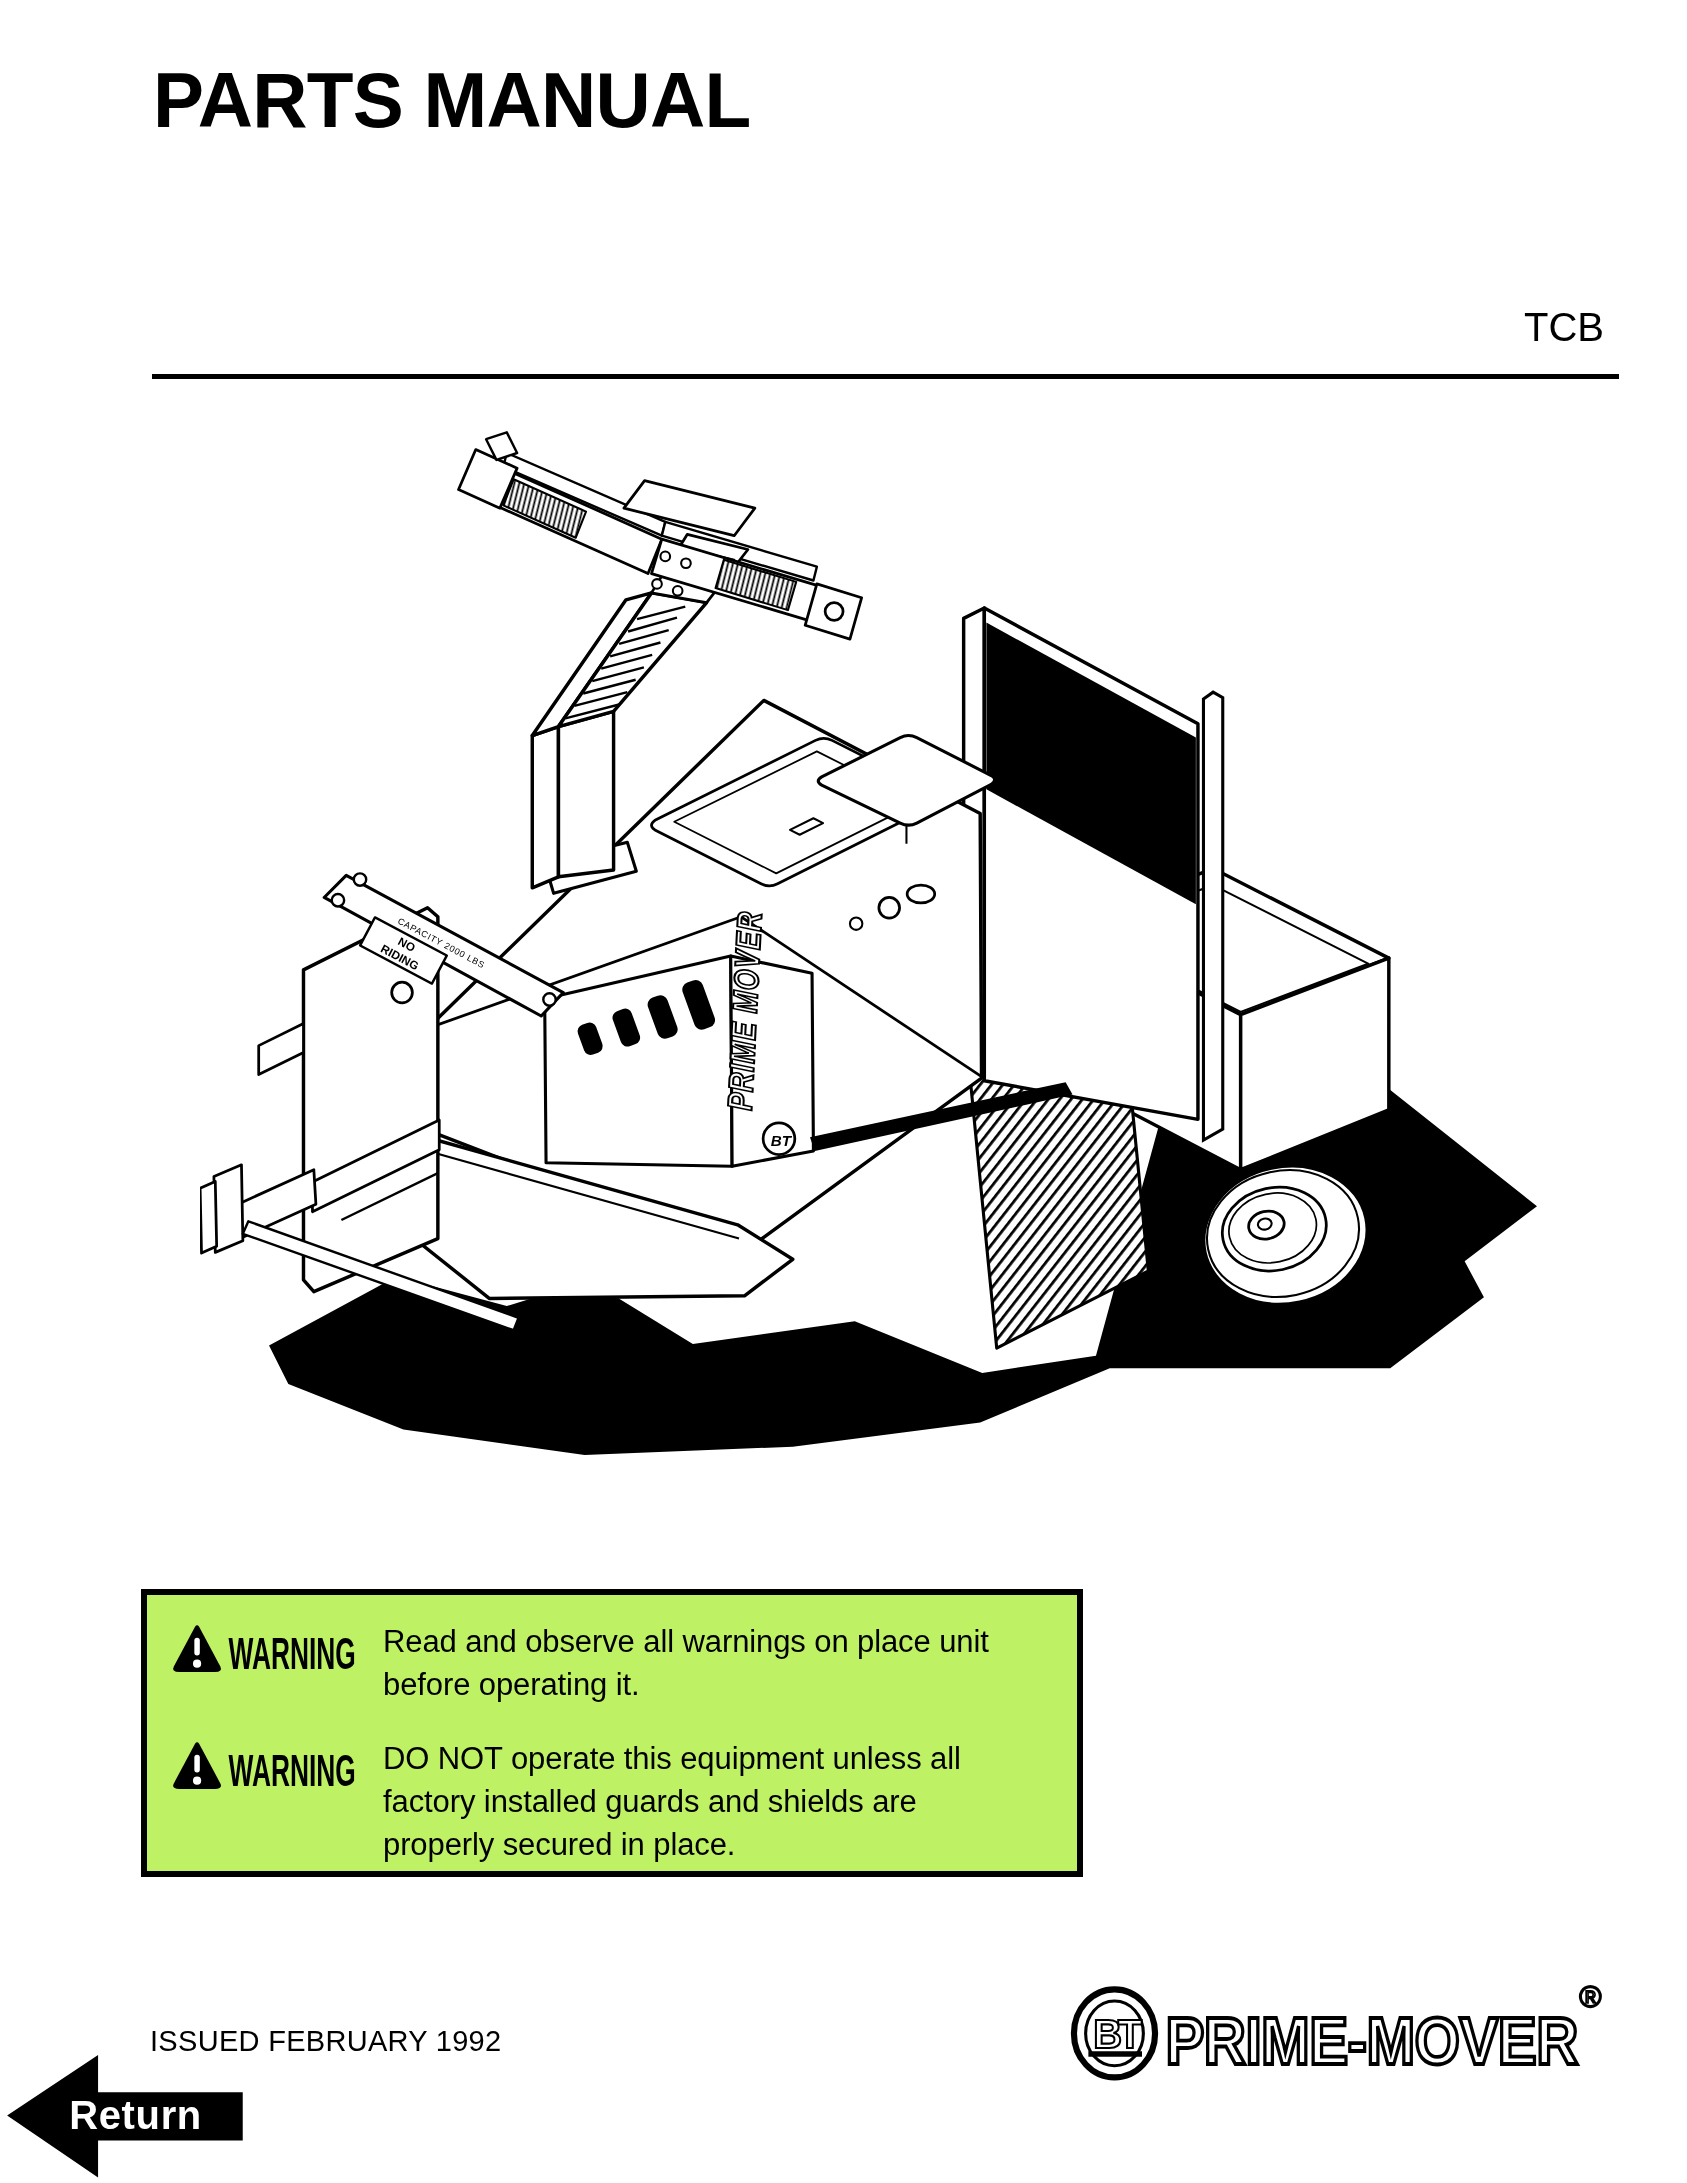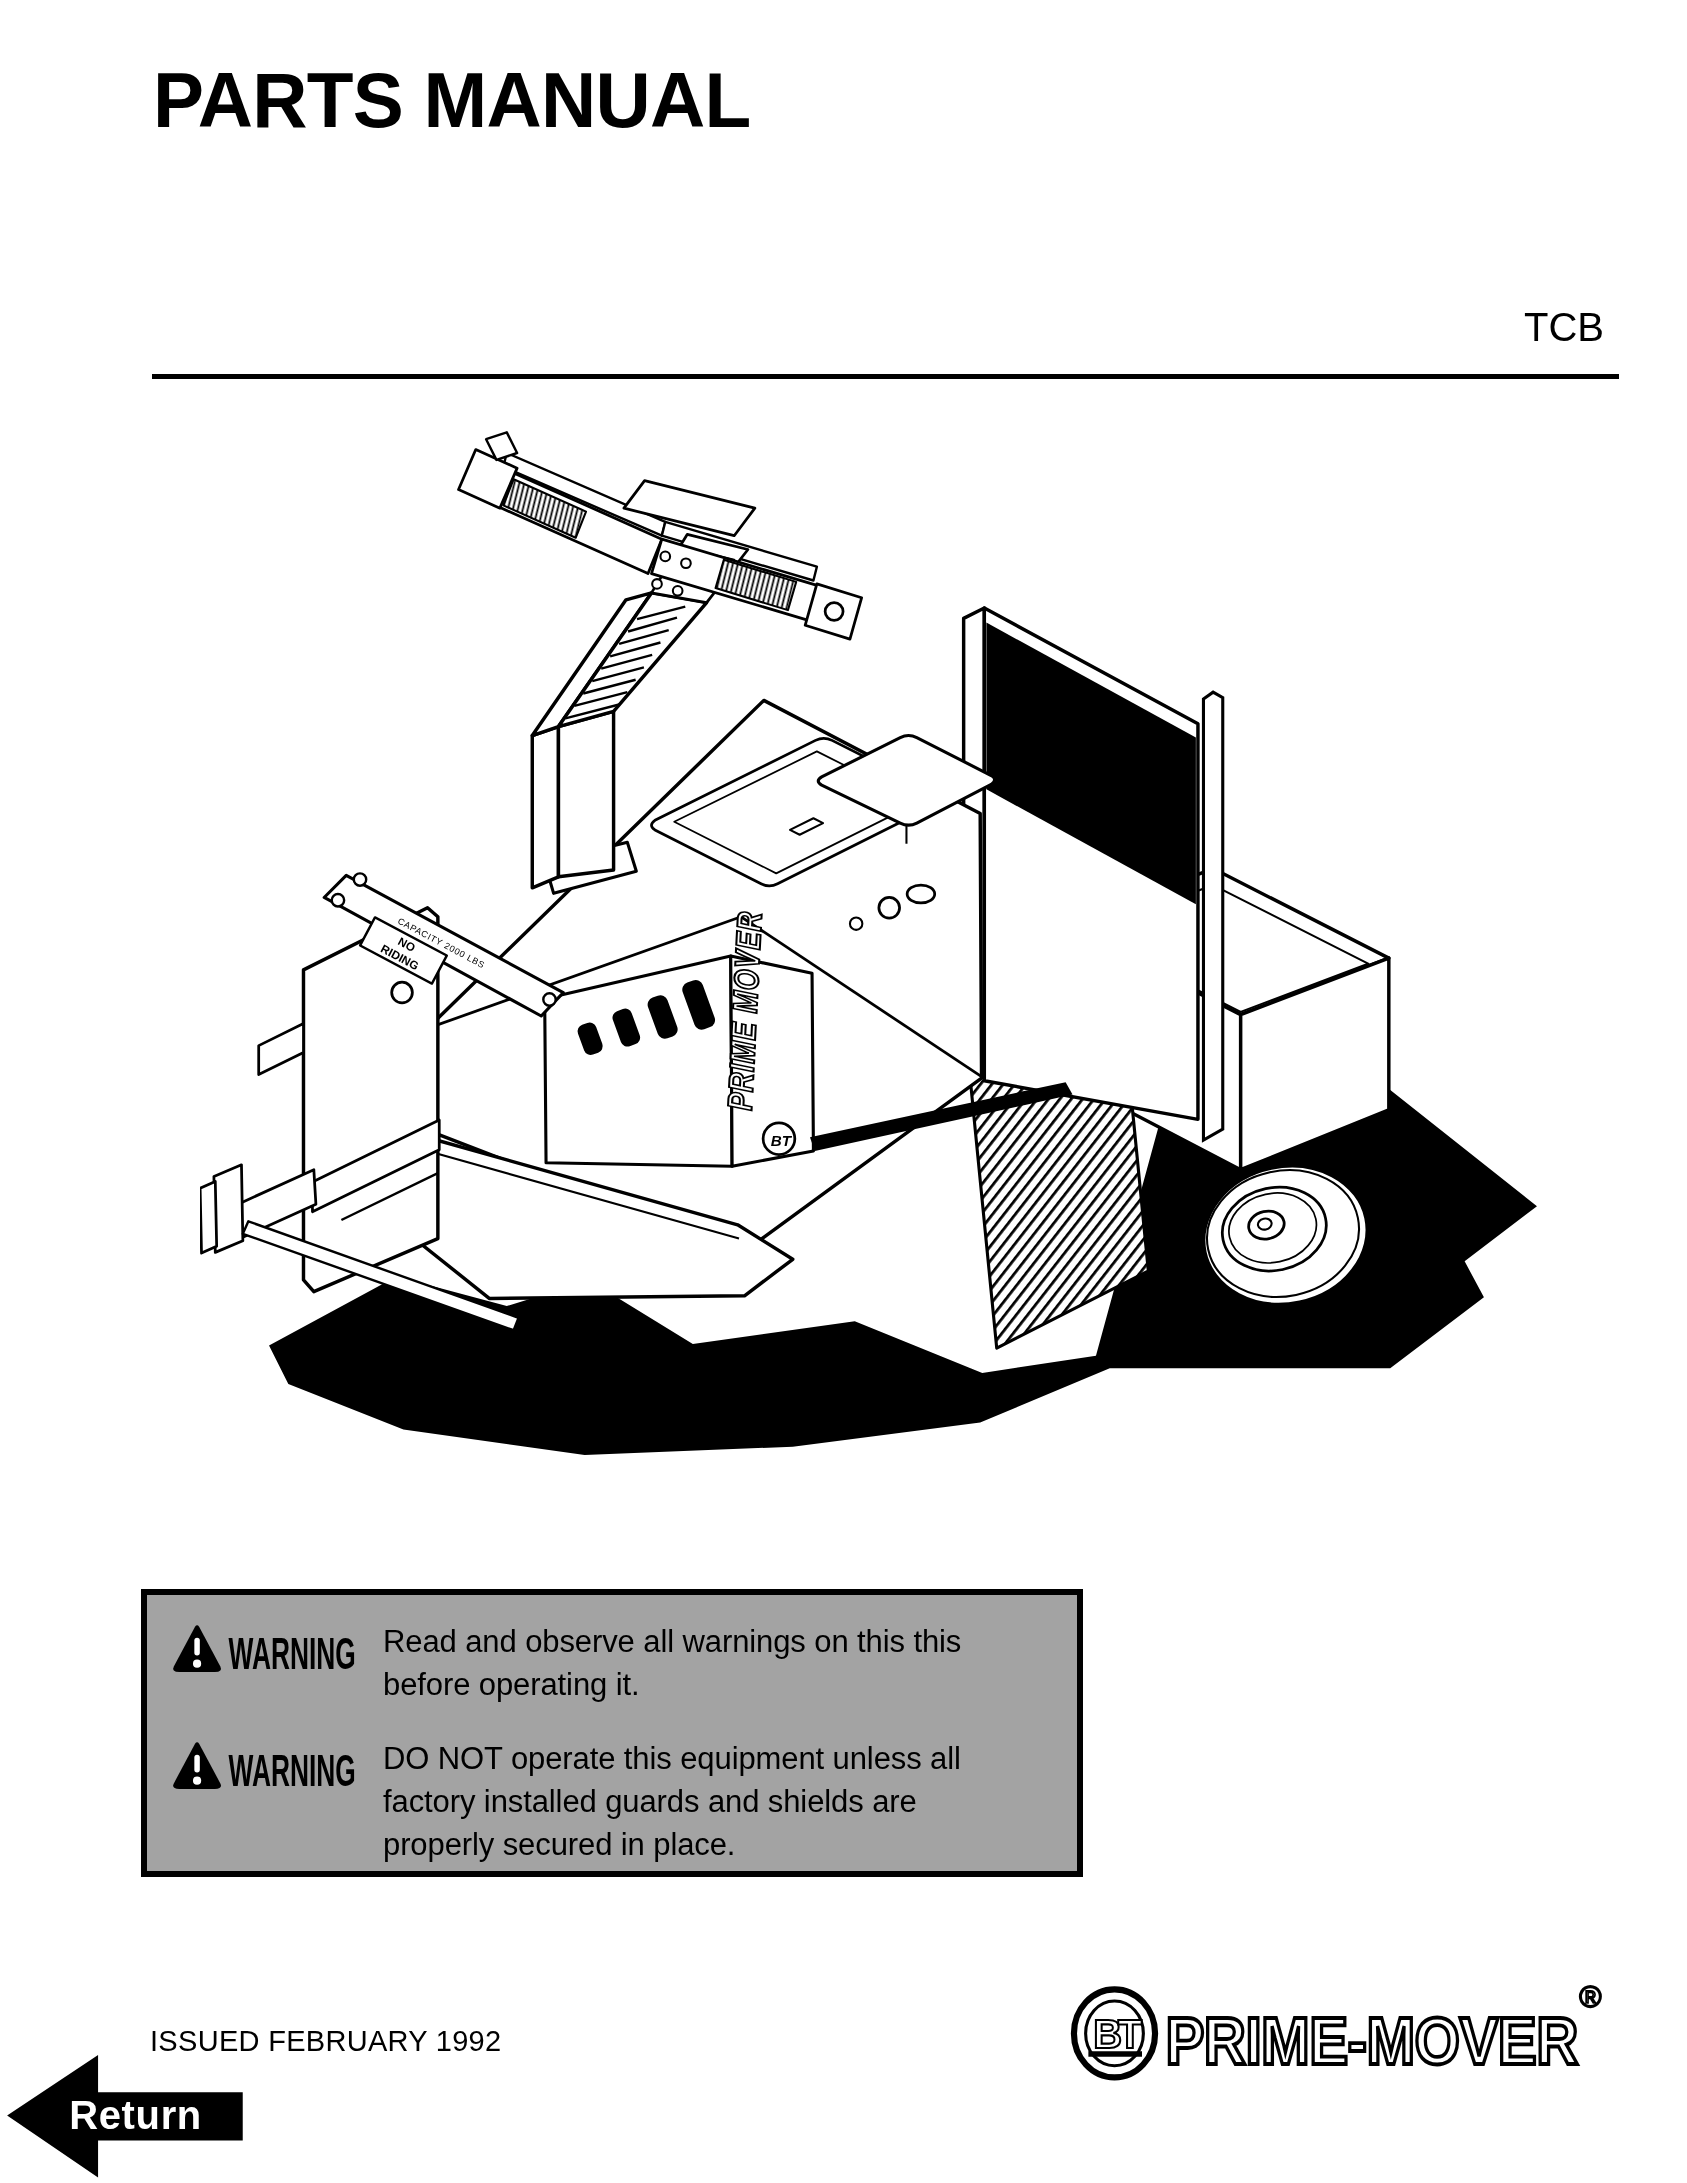--- a/index.html
+++ b/index.html
@@ -31,21 +31,21 @@
     width:1467px;height:4.8px;background:#000;
   }
   .illustration{
     position:absolute;left:200px;top:422px;width:1344px;height:1075px;
   }
   .warnbox{
     position:absolute;left:141px;top:1589px;
     width:942px;height:288px;
     box-sizing:border-box;
     border:6.9px solid #000;
-    background:#a3a3a3;
+    background:#bef264;
   }
   .warnrow{position:absolute;left:0;width:100%;}
   .warnrow .wlabel{position:absolute;left:22px;top:0;}
   .warnrow .wtext{
     position:absolute;left:236px;top:-4.1px;
     width:634px;
     font-size:31px;line-height:43px;letter-spacing:-0.1px;
     color:#000;
   }
   .warnrow .wtext b{font-weight:normal;}
@@ -220,21 +220,21 @@
   <div class="warnbox">
     <div class="warnrow" style="top:29px;">
       <div class="wlabel">
         <svg width="193" height="52" viewBox="0 0 280 76">
           <path fill="#000" d="M37,4 Q40,0 43,4 L74,62 Q78,70 66,70 L14,70 Q2,70 6,62 Z"></path>
           <rect x="36" y="20" width="8" height="26" rx="4" fill="#fff"></rect>
           <circle cx="40" cy="58" r="6" fill="#fff"></circle>
           <text x="86" y="66" font-size="66" font-weight="bold" fill="#000" textLength="186" lengthAdjust="spacingAndGlyphs">WARNING</text>
         </svg>
       </div>
-      <div class="wtext"><b></b><span>Read and observe all warnings on this this before operating it.</span></div>
+      <div class="wtext"><b></b><span>Read and observe all warnings on place unit before operating it.</span></div>
     </div>
     <div class="warnrow" style="top:146px;">
       <div class="wlabel">
         <svg width="193" height="52" viewBox="0 0 280 76">
           <path fill="#000" d="M37,4 Q40,0 43,4 L74,62 Q78,70 66,70 L14,70 Q2,70 6,62 Z"></path>
           <rect x="36" y="20" width="8" height="26" rx="4" fill="#fff"></rect>
           <circle cx="40" cy="58" r="6" fill="#fff"></circle>
           <text x="86" y="66" font-size="66" font-weight="bold" fill="#000" textLength="186" lengthAdjust="spacingAndGlyphs">WARNING</text>
         </svg>
       </div>

